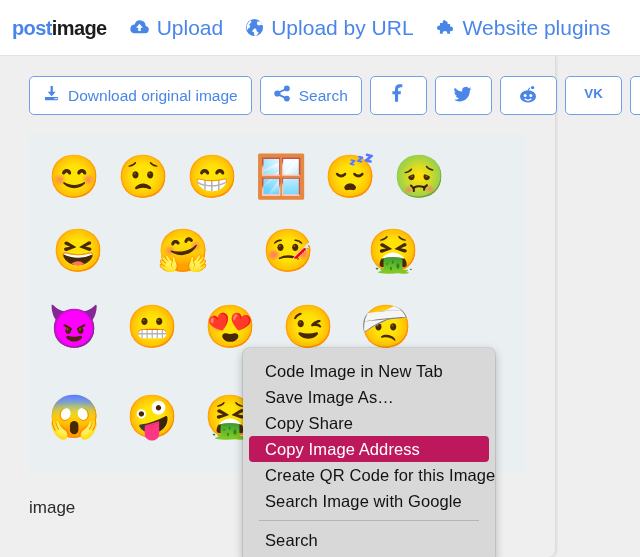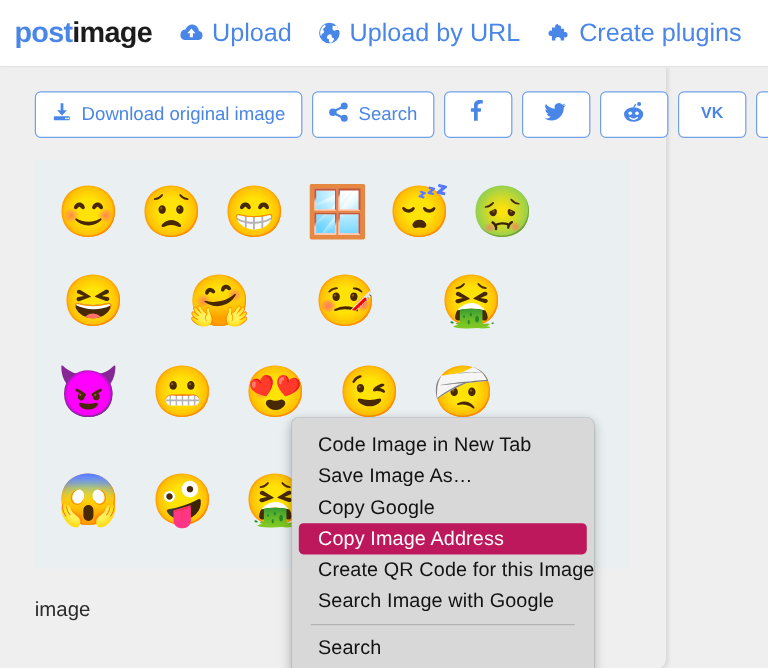--- a/index.html
+++ b/index.html
@@ -17,21 +17,21 @@
     position: absolute;
     top: 0; left: 0;
     width: 640px; height: 56px;
     background: #ffffff;
     border-bottom: 1px solid #e2e2e2;
     display: flex;
     align-items: center;
   }
   .logo {
     margin-left: 12px;
-    font-size: 24px;
+    font-size: 20px;
     font-weight: 700;
     letter-spacing: -0.6px;
     line-height: 1;
     user-select: none;
     white-space: nowrap;
   }
   .logo .post { color: #4a86e8; }
   .logo .image { color: #1c1c1c; }
 
   .nav {
@@ -188,21 +188,21 @@
       </span>
       <span class="nav-label">Upload by URL</span>
     </a>
 
     <a class="nav-item">
       <span class="nav-icon">
         <svg width="20" height="18" viewBox="0 0 20 18">
           <path fill="#4a86e8" d="M7.4 1.1c1.3 0 2.3.8 2.3 1.9 0 .4-.2.7-.2 1h2.6v2.8c.3 0 .6-.2 1-.2 1.1 0 1.9 1 1.9 2.3 0 1.3-.8 2.3-1.9 2.3-.4 0-.7-.2-1-.2v2.8h-3c.1-.3.2-.6.2-1 0-1.1-1-1.9-2.3-1.9-1.3 0-2.3.8-2.3 1.9 0 .4.1.7.2 1h-3V9.9c-.3.1-.6.2-1 .2-1.1 0-1.9-1-1.9-2.3h.1c0-1.3.8-2.3 1.9-2.3.4 0 .7.1 1 .2V3h2.8c-.1-.3-.2-.6-.2-1 0-1.1 1-1.9 2.3-1.9z" transform="translate(2 1)"></path>
         </svg>
       </span>
-      <span class="nav-label">Create plugins</span>
+      <span class="nav-label">Website plugins</span>
     </a>
 
   </nav>
 </div>
 
 <div class="toolbar">
 
   <div class="btn">
     <span>
       <svg width="17" height="17" viewBox="0 0 18 18">
@@ -302,19 +302,19 @@
       <span class="emoji">🤪</span>
       <span class="emoji">🤮</span>
     </div>
   </div>
 
 <div class="caption">image</div>
 
 <div class="context-menu" id="ctxmenu">
     <div class="menu-item">Code Image in New Tab</div>
     <div class="menu-item">Save Image As…</div>
-    <div class="menu-item">Copy Google</div>
+    <div class="menu-item">Copy Share</div>
     <div class="menu-item highlighted">Copy Image Address</div>
     <div class="menu-item">Create QR Code for this Image</div>
     <div class="menu-item">Search Image with Google</div>
     <div class="menu-sep"></div>
     <div class="menu-item">Search</div>
   </div>
 
 </body></html>

